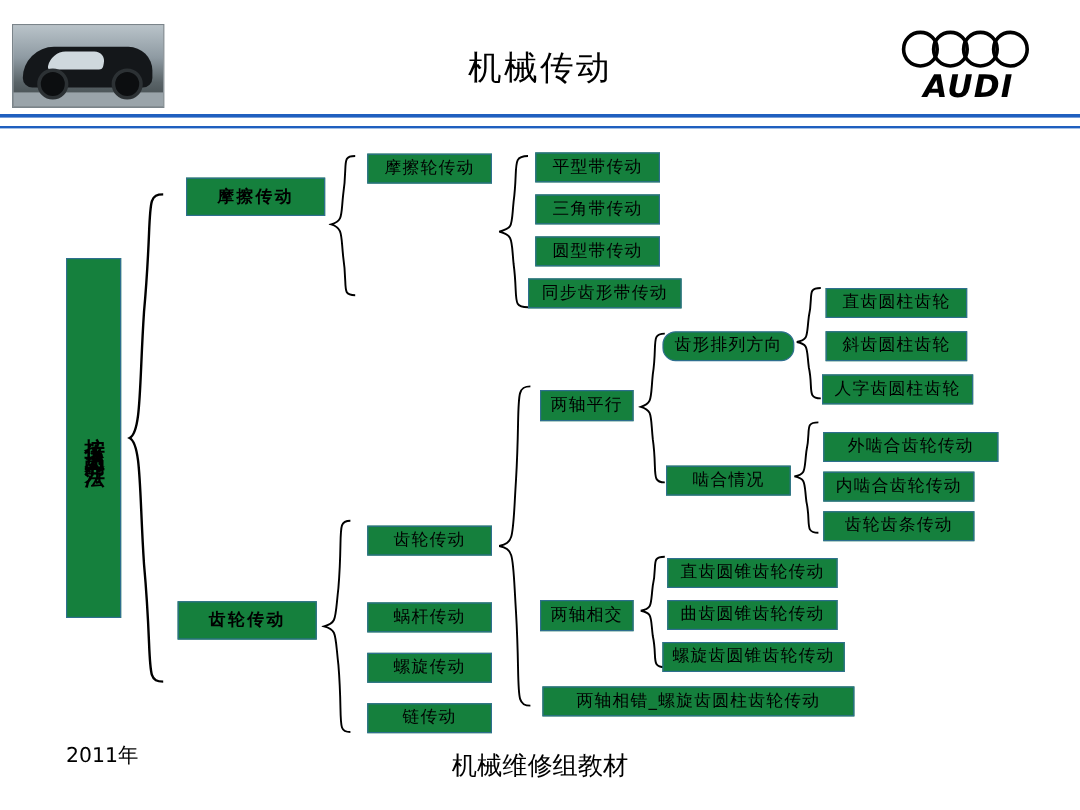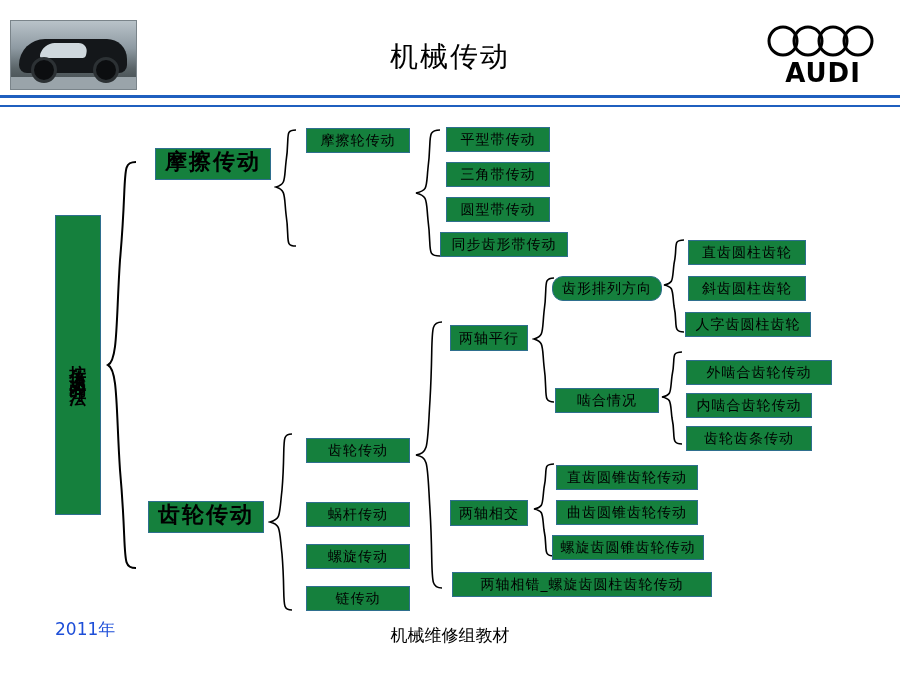--- a/index.html
+++ b/index.html
@@ -94,53 +94,54 @@
     left: 0;
     bottom: 0;
     width: 125px;
     height: 12px;
     background: #9aa4aa;
   }
 
   
   .audi-logo {
     position: absolute;
-    right: 12px;
+    right: 28px;
     top: 22px;
     width: 130px;
     height: 66px;
+    font-style: italic;
   }
   .audi-rings { position: absolute; left: 8px; top: 2px; }
   .audi-word {
     position: absolute;
     left: 0;
     top: 36px;
     width: 130px;
     text-align: center;
     font-size: 26px;
     font-weight: bold;
     color: #000;
     letter-spacing: 1px;
   }
 
   
   .footer-year {
     position: absolute;
     left: 55px;
     top: 618px;
     font-size: 17px;
-    color: #1d4ed8;
+    color: #000000;
   }
   .footer-center {
     position: absolute;
     left: 0;
     top: 624px;
     width: 900px;
     text-align: center;
-    font-size: 17px;
+    font-size: 21px;
     color: #000;
   }
 
   
   .node {
     position: absolute;
     box-sizing: border-box;
     background: #15803d;
     border: 1px solid #2e6f8e;
     color: #000;
@@ -155,24 +156,23 @@
   .node.root {
     writing-mode: vertical-rl;
     text-orientation: upright;
     letter-spacing: 4px;
     font-size: 17px;
     font-weight: bold;
     padding: 6px 2px;
     line-height: 1.1;
   }
   .node.big {
-    font-size: 22px;
+    font-size: 14px;
     font-weight: bold;
     letter-spacing: 2px;
-    font-family: Liberation Mono, monospace;
   }
   .node.mid {
     font-size: 14px;
     letter-spacing: 1px;
   }
   .connector { position: absolute; }
   .connector svg { display: block; }
 </style>
 </head>
 <body>

